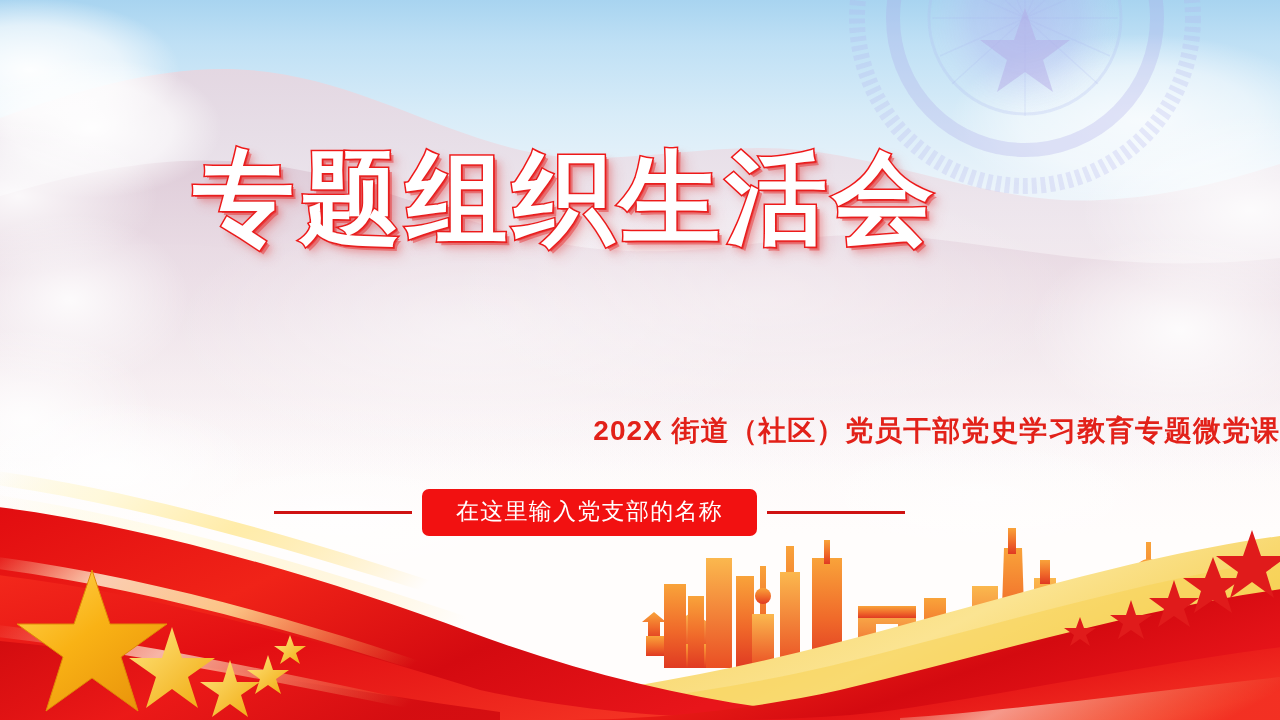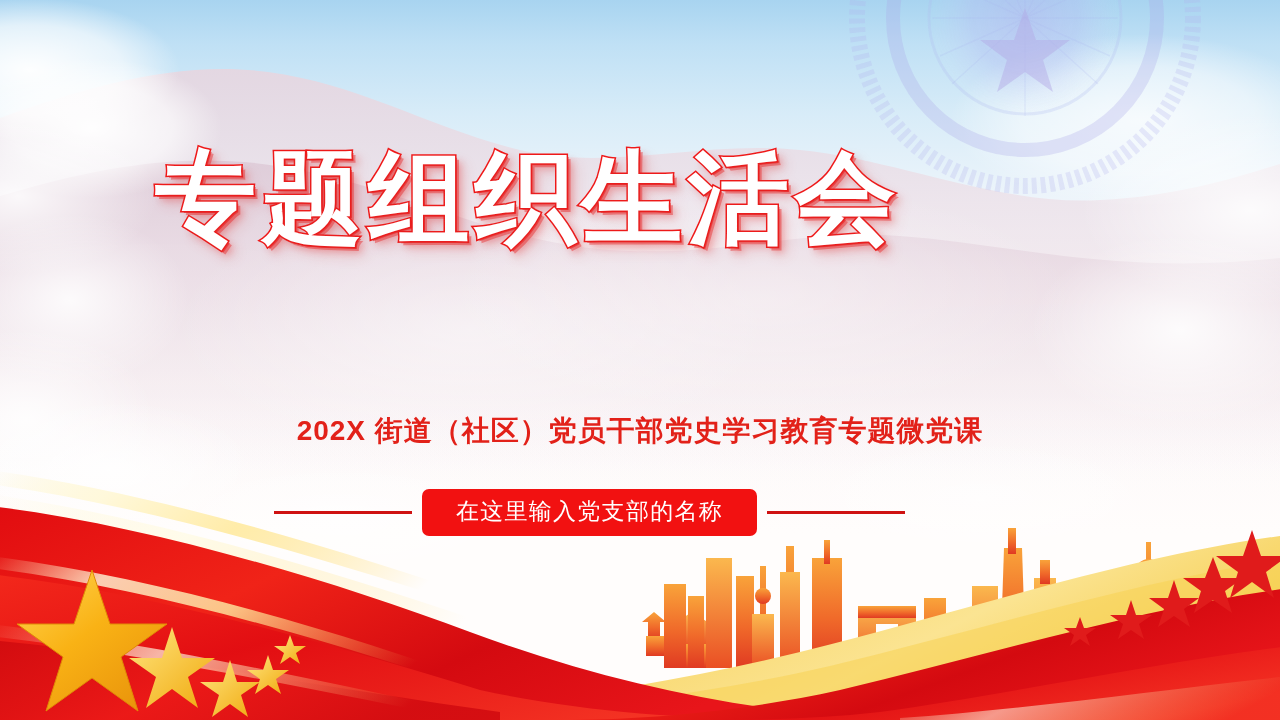--- a/index.html
+++ b/index.html
@@ -60,40 +60,41 @@
     font-weight: 700;
     letter-spacing: 0.055em;
     white-space: nowrap;
     -webkit-text-stroke: 3px #ef1a1a;
     paint-order: stroke fill;
     text-shadow:
        2px 2px 0 rgba(232,30,30,.62),
        4px 4px 0 rgba(232,30,30,.42),
        6px 6px 7px rgba(226,40,40,.30),
        9px 9px 14px rgba(220,60,60,.18);
+    margin-left: 38px;
   }
 
   #title-main {
     top: 143px;
     font-size: 101px;
     line-height: 110px;
   }
 
   #title-sub {
     top: 258px;
     font-size: 101px;
     line-height: 110px;
     letter-spacing: 0.02em;
   }
 
   #subtitle {
     position: absolute;
     top: 412px;
     width: 1280px;
-    text-align: center;
+    text-align: right;
     font-size: 28px;
     font-weight: 700;
     color: #e22119;
     letter-spacing: 0.035em;
     white-space: nowrap;
   }
 
   
   #badge-row {
     position: absolute;

